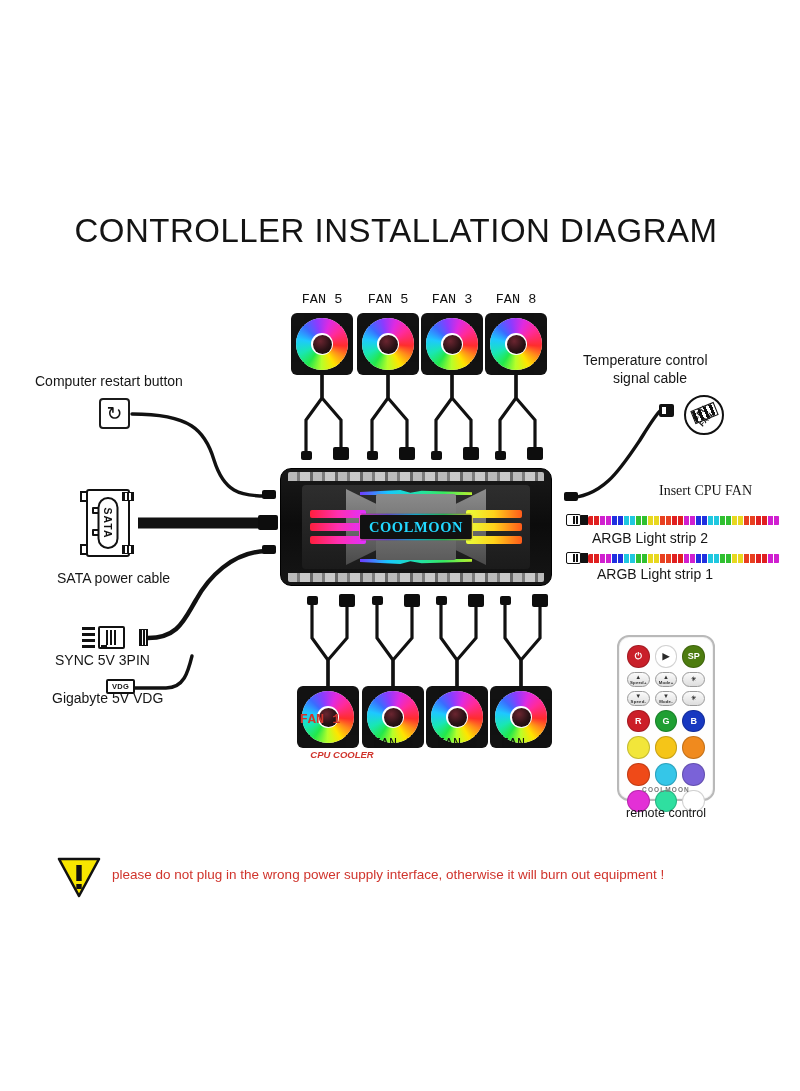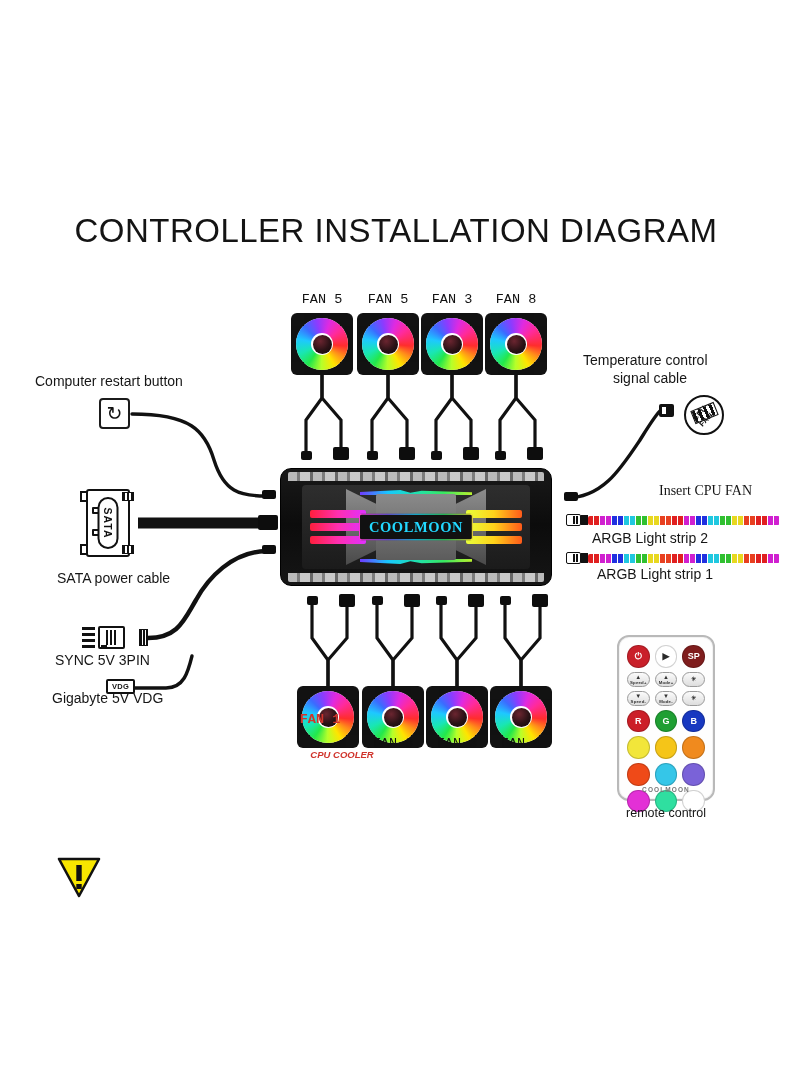--- a/index.html
+++ b/index.html
@@ -632,21 +632,21 @@
         <div class="rbtn ring" style="background: rgb(201, 32, 42); color: rgb(255, 255, 255);">
           <div class="ovinner">
             <span class="ic">⏻</span>
           </div>
         </div>
         <div class="rbtn ring" style="background: rgb(255, 255, 255); color: rgb(42, 42, 42);">
           <div class="ovinner">
             <span class="ic">▶</span>
           </div>
         </div>
-        <div class="rbtn ring" style="background: #7f1d1d; color: rgb(255, 255, 255);">
+        <div class="rbtn ring" style="background: #4d7c0f; color: rgb(255, 255, 255);">
           <div class="ovinner">
             <span class="ic">SP</span>
           </div>
         </div>
         <div class="rbtn oval" style="color: rgb(51, 51, 51);">
           <div class="ovinner">
             <span class="ic" style="font-size: 6px;">▲</span>
             <span class="lblmini">Speed+</span>
           </div>
         </div>
@@ -725,15 +725,16 @@
   </div>
   <div class="abs" id="remotecap">remote control</div>
 
 
   <div class="abs" id="warnrow">
     <svg id="warntri" viewBox="0 0 46 42">
       <polygon points="3,3 43,3 23,40" fill="#f7e600" stroke="#111" stroke-width="2.6" stroke-linejoin="round"></polygon>
       <rect x="20.3" y="9" width="5.4" height="16" fill="#111"></rect>
       <rect x="20.3" y="28" width="5.4" height="5" fill="#111"></rect>
     </svg>
+    <div id="warntext">please do not plug in the wrong power supply interface, otherwise it will burn out equipment !</div>
   </div>
 
 </div>
 
 </body></html>

